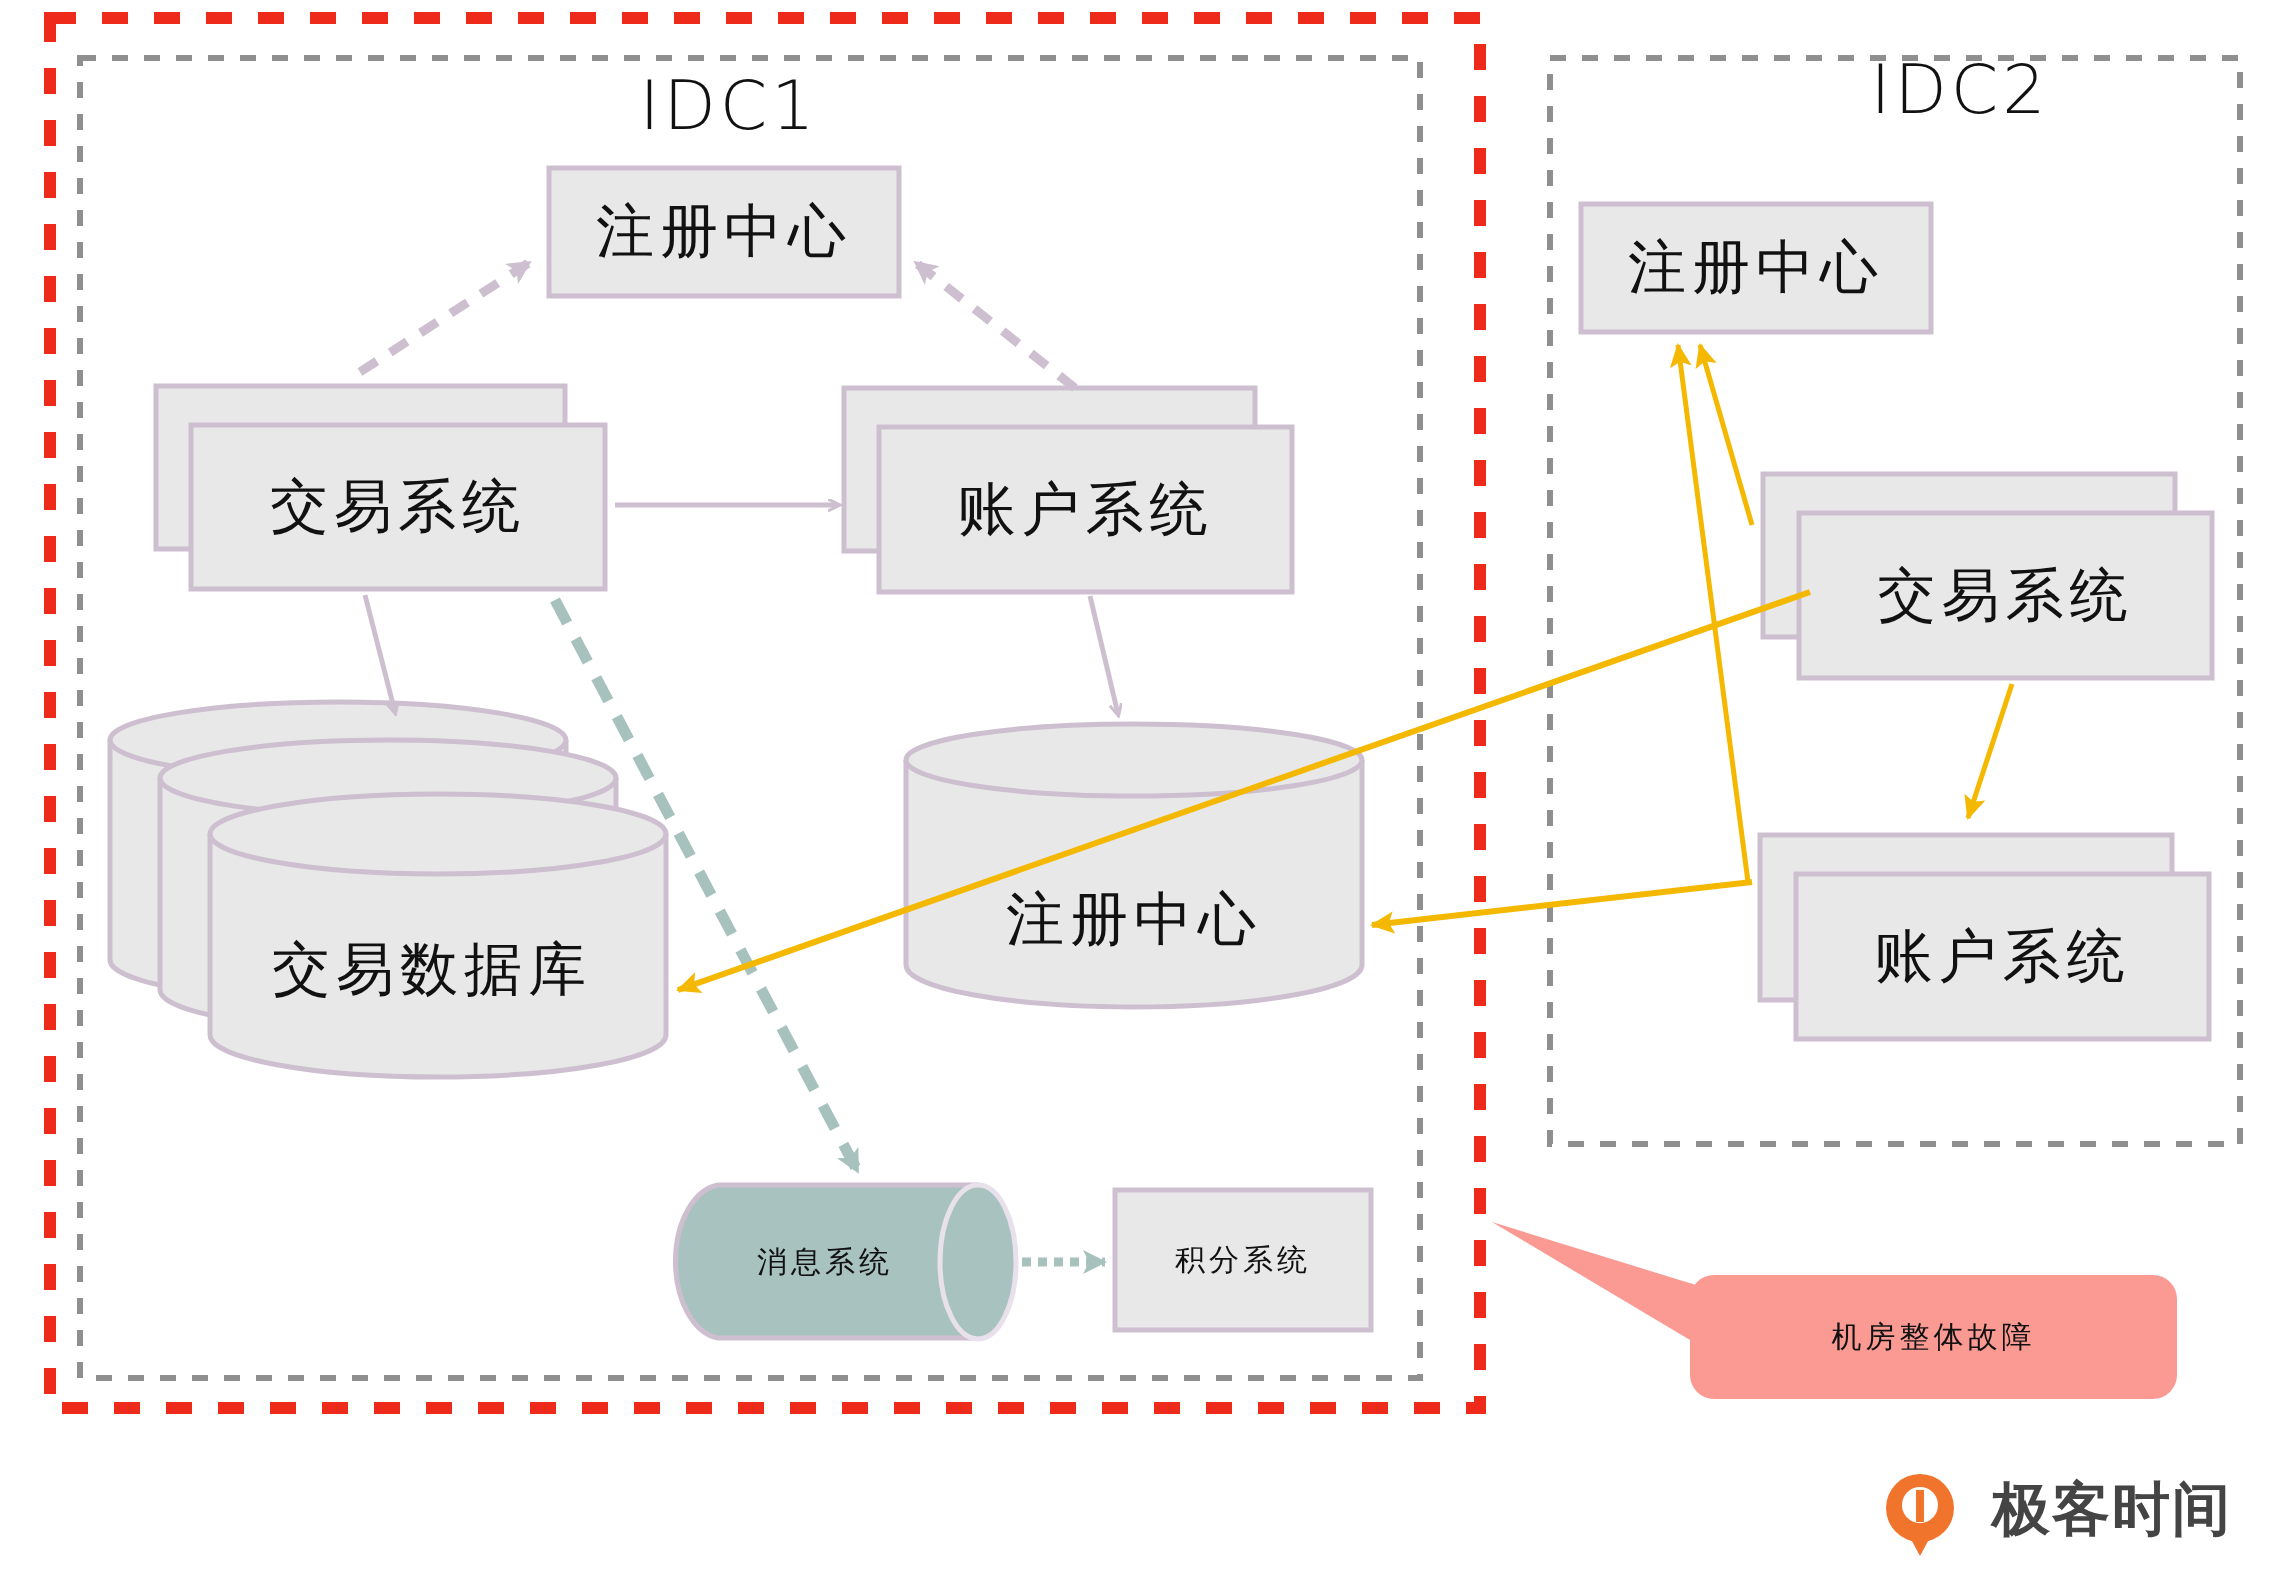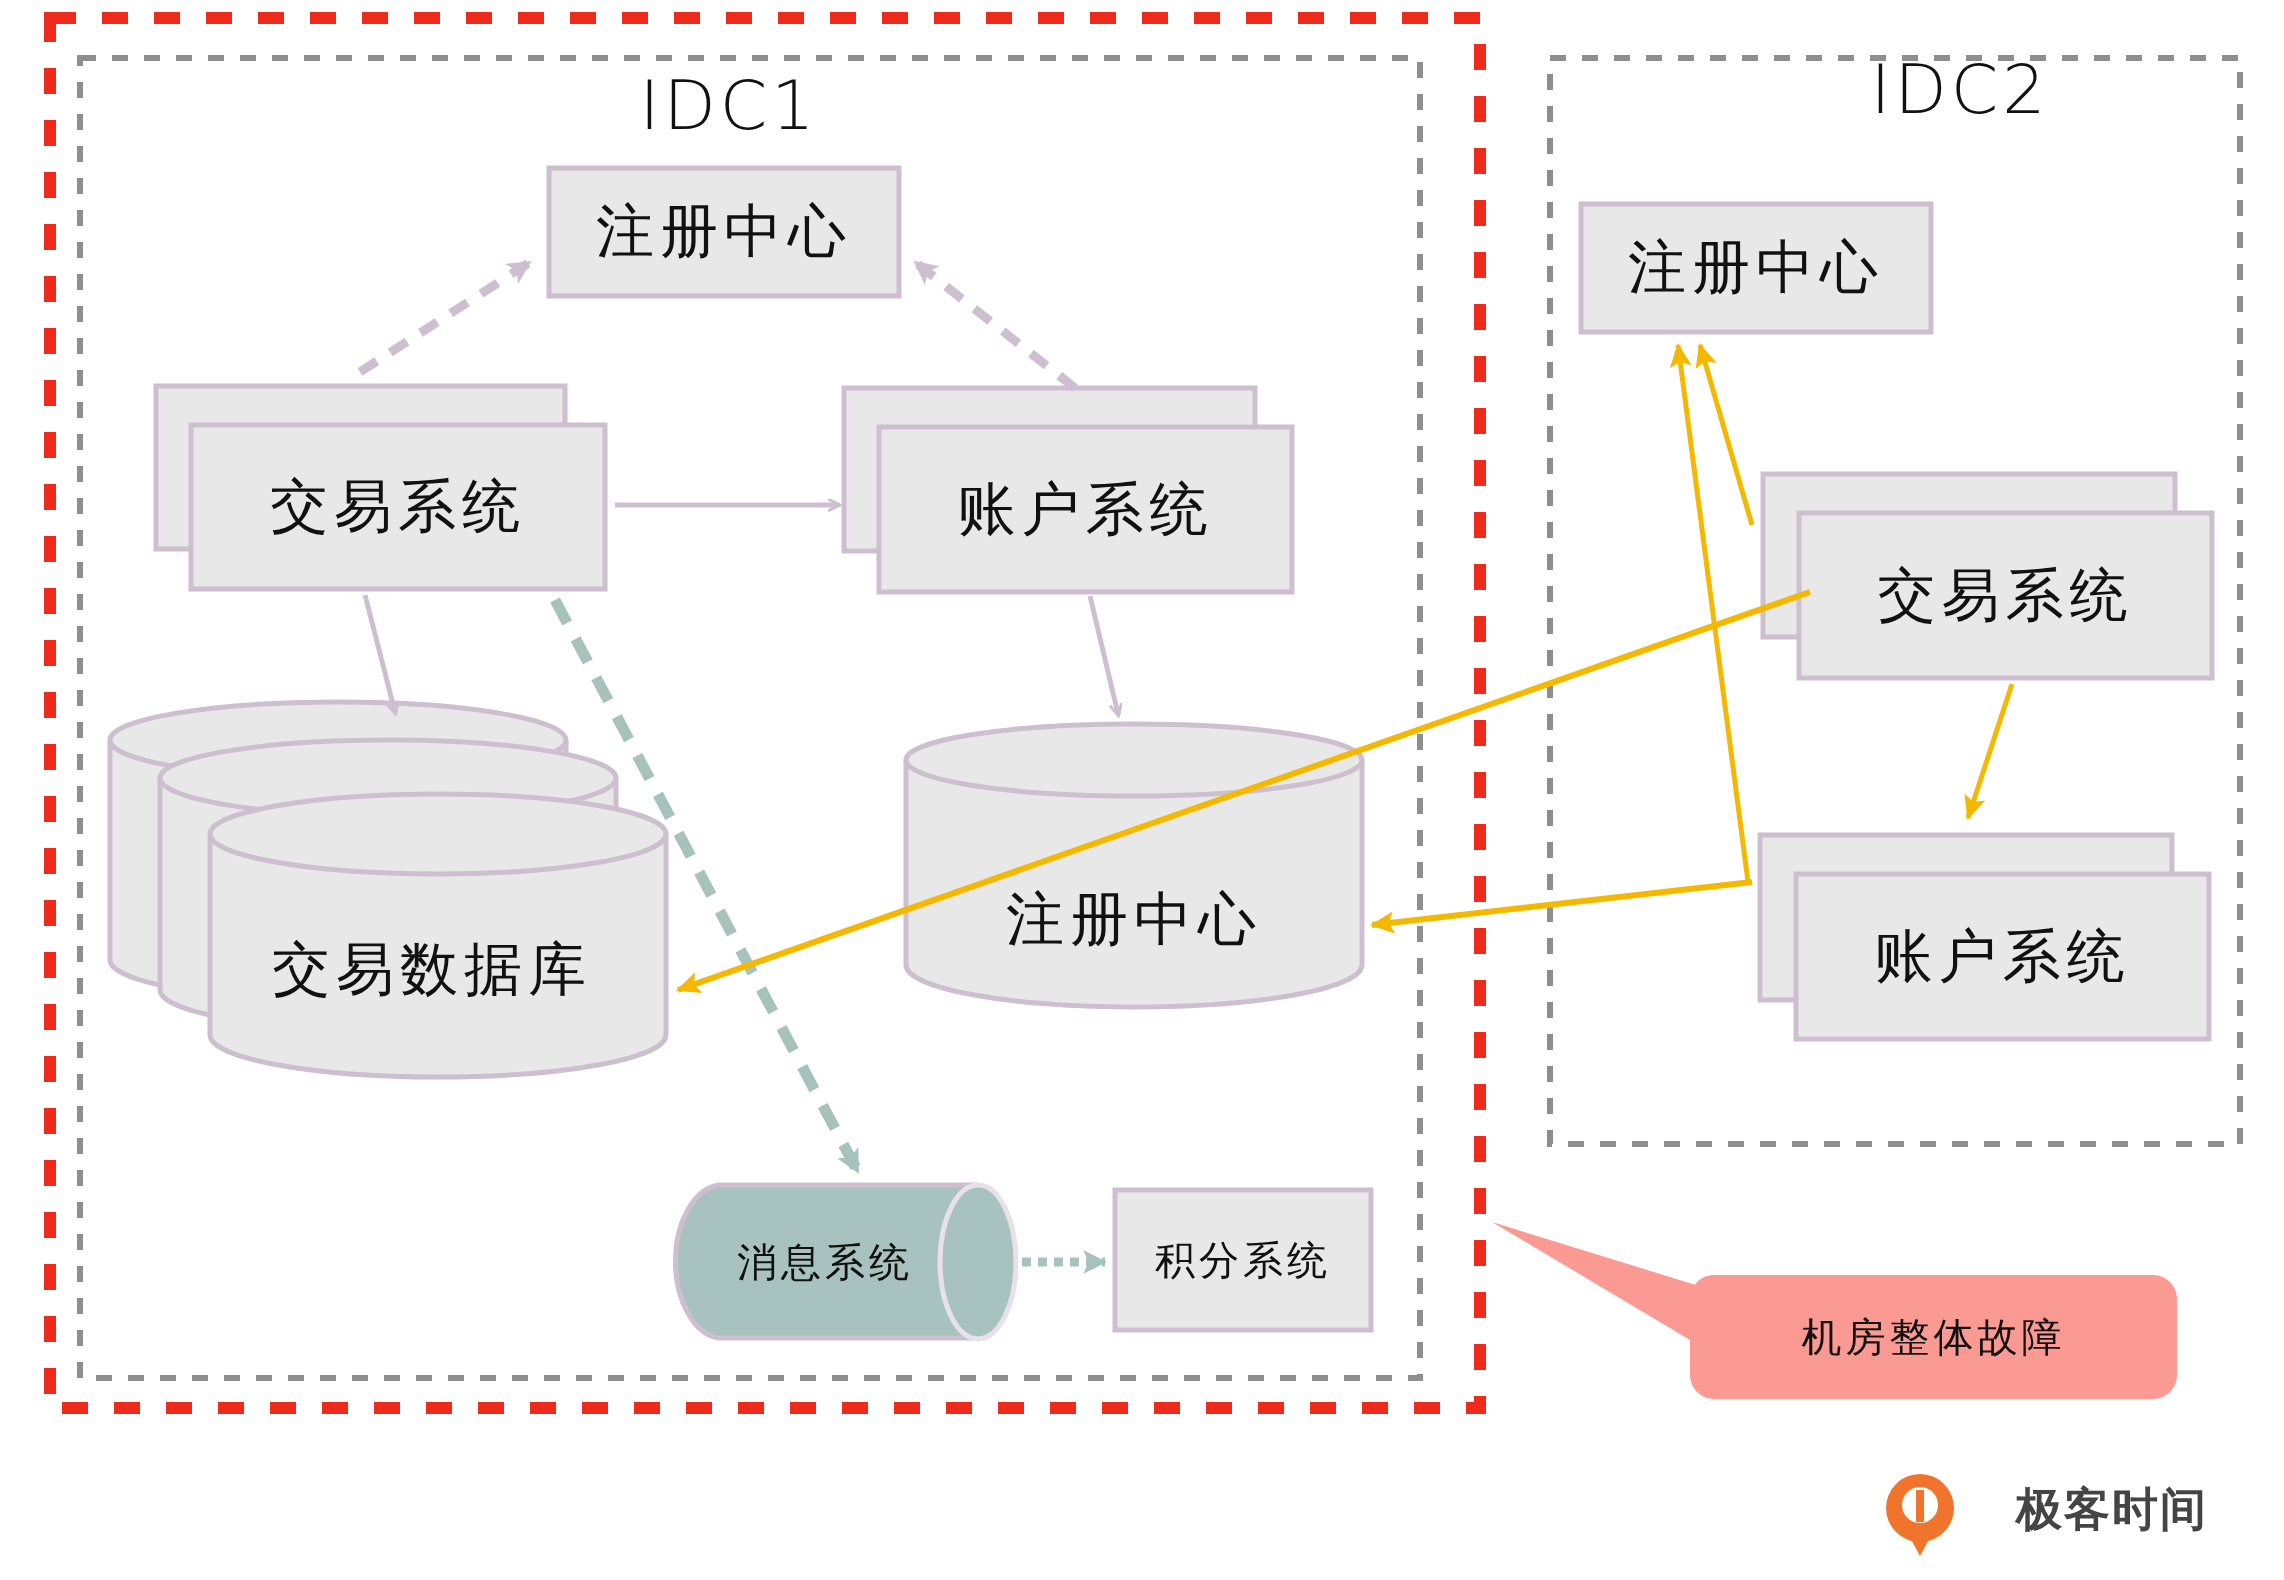--- a/index.html
+++ b/index.html
@@ -1,22 +1,22 @@
 <!DOCTYPE html>
 <html><head>
 <meta charset="utf-8">
 <style>
   html,body{margin:0;padding:0;background:#ffffff;}
   body{width:2284px;height:1580px;position:relative;overflow:hidden;font-family:"DejaVu Sans",sans-serif;}
   svg#diagram{position:absolute;left:0;top:0;}
   .lbl{position:absolute;display:flex;align-items:center;justify-content:center;color:#111;white-space:nowrap;}
   .big{font-size:58px;letter-spacing:6px;}
-  .mid{font-size:40px;letter-spacing:4px;}
+  .mid{font-size:30px;letter-spacing:4px;}
   .idc{font-size:68px;font-family:"DejaVu Sans",sans-serif;font-weight:300;letter-spacing:4px;}
-  .logo-text{font-size:46px;color:#444;letter-spacing:2px;font-weight:bold;}
+  .logo-text{font-size:58px;color:#444;letter-spacing:2px;font-weight:bold;}
 </style>
 </head>
 <body>
 
 <svg id="diagram" width="2284" height="1580" viewBox="0 0 2284 1580">
   <defs>
     <marker id="ahGray" markerWidth="14" markerHeight="14" refX="10" refY="6" orient="auto" markerUnits="userSpaceOnUse">
       <path d="M0,0 L12,6 L0,12" fill="none" stroke="#cdbfcf" stroke-width="3"></path>
     </marker>
     <marker id="ahGrayFill" markerWidth="30" markerHeight="30" refX="22" refY="12" orient="auto" markerUnits="userSpaceOnUse">

